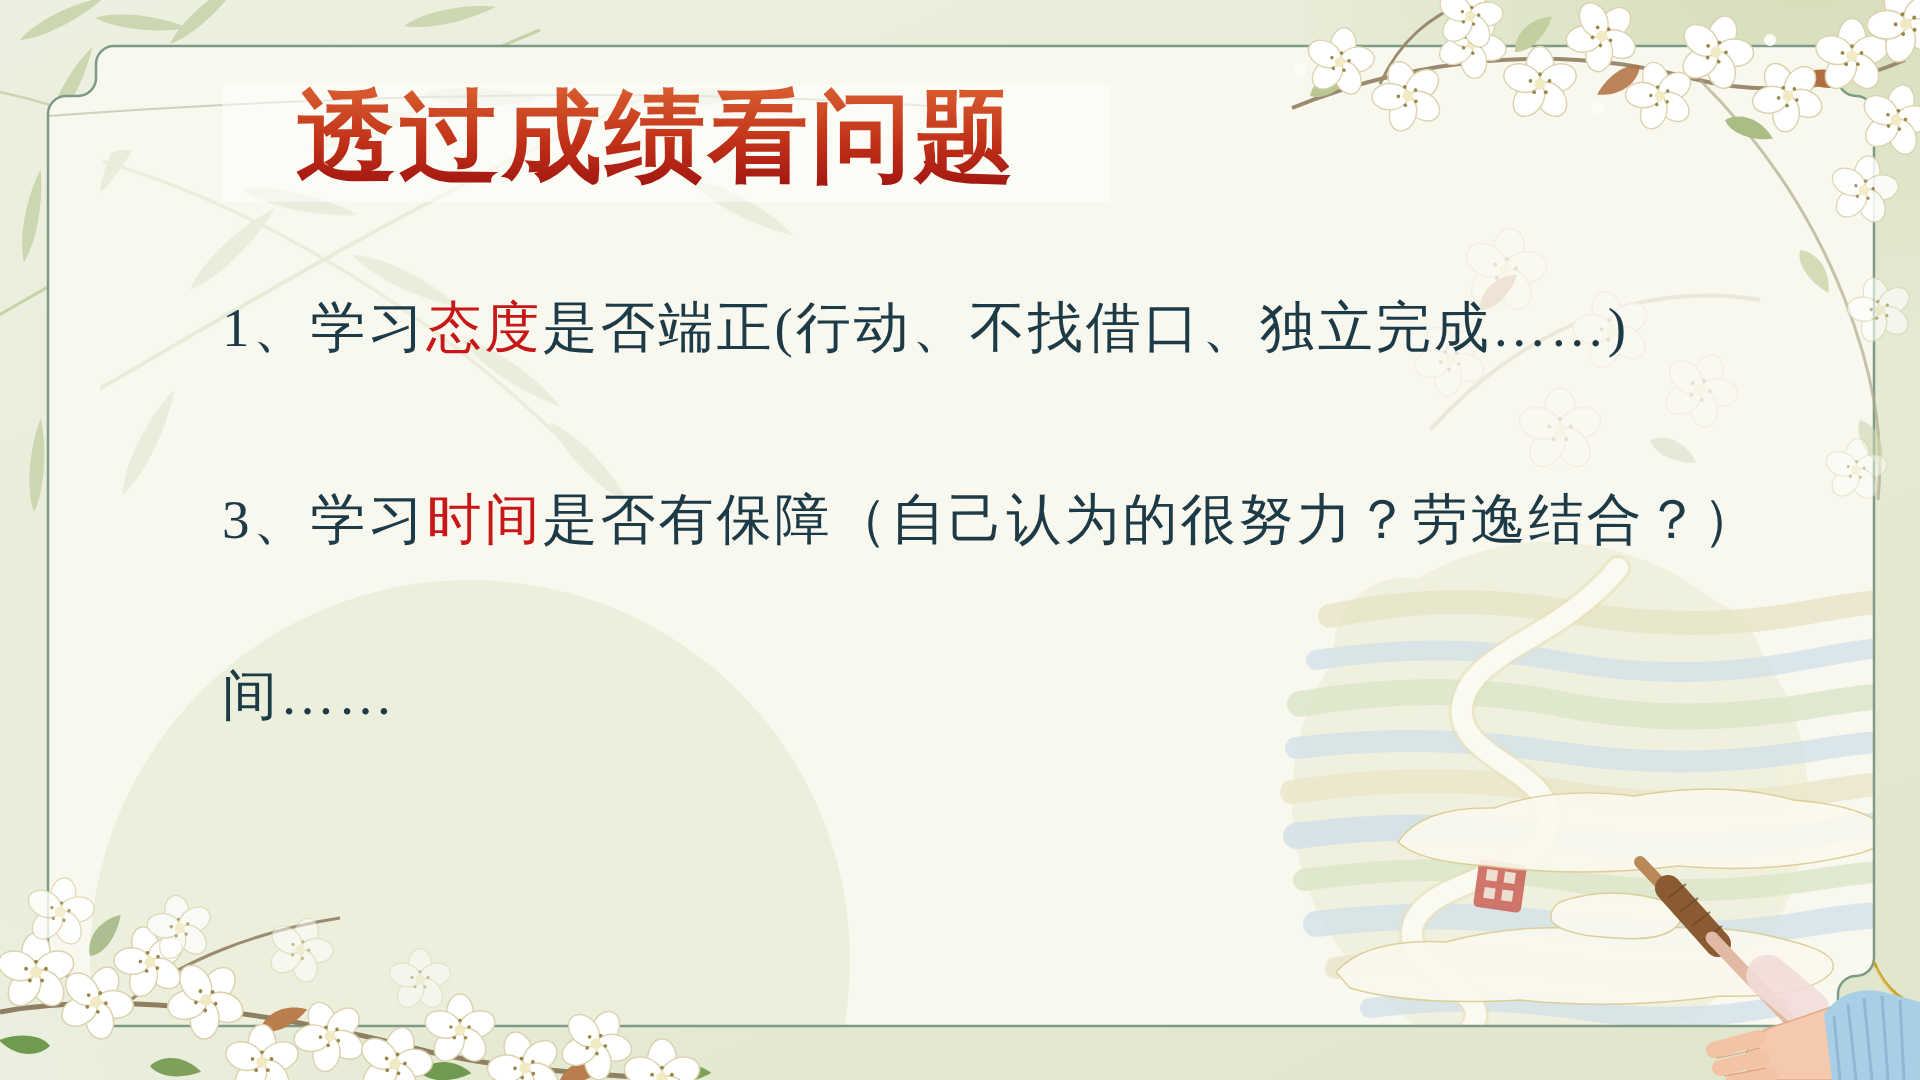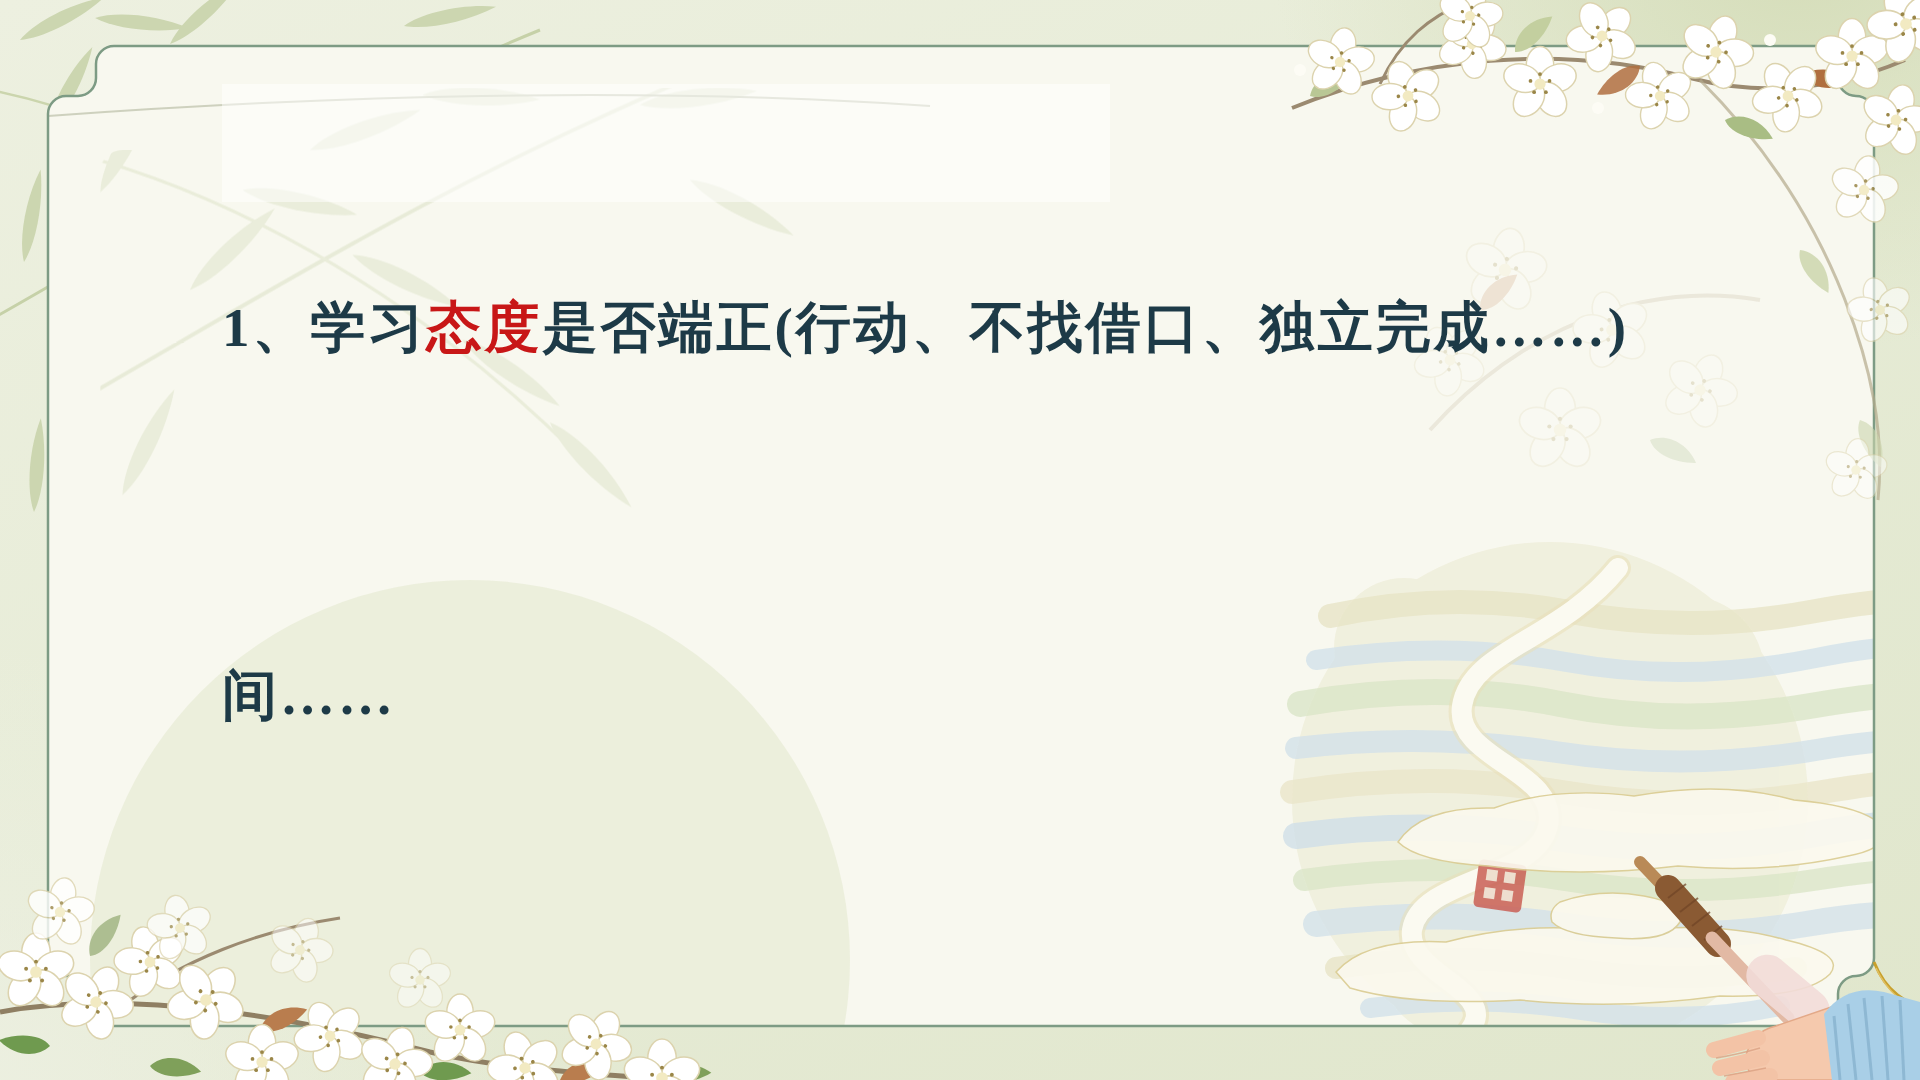--- a/index.html
+++ b/index.html
@@ -21,21 +21,21 @@
   .slide-title{
     position:absolute;left:296px;top:82px;
     font-size:100px;font-weight:700;letter-spacing:3px;line-height:1.12;
     background:linear-gradient(180deg,#d75a2d 8%,#c03018 55%,#9c1210 100%);
     -webkit-background-clip:text;background-clip:text;
     -webkit-text-fill-color:transparent;color:transparent;
     white-space:nowrap;
   }
   .line{
     position:absolute;left:222px;white-space:nowrap;
-    font-size:55px;letter-spacing:3px;line-height:1;color:#1d3a47;font-weight:bold;
+    font-size:55px;letter-spacing:3px;line-height:1;color:#1d3a47;
   }
   .line .kw{color:#c81717;}
   .l1{top:300px;} .l2{top:396px;} .l3{top:492px;} .l4{top:588px;} .l5{top:668px;}
 </style>
 </head>
 <body>
 
 <div class="stage">
 
 <svg class="decor" viewBox="0 0 1920 1080" xmlns="http://www.w3.org/2000/svg">
@@ -253,22 +253,26 @@
       <path d="M1856,1080 L1848,1004"></path>
       <path d="M1872,1080 L1864,998"></path>
       <path d="M1888,1080 L1882,996"></path>
       <path d="M1904,1080 L1900,1000"></path>
     </g>
   </g>
 </svg>
 
 <div class="textlayer">
   <div class="title-band"></div>
+  <div class="slide-title">透过成绩看问题</div>
 
   <div class="line l1">
     <span>1、</span><span>学习</span><span class="kw">态度</span><span>是否端正(行动、不找借口、独立完成……)</span>
+  </div>
+  <div class="line l3">
+    <span>3、</span><span>学习</span><span class="kw">时间</span><span>是否有保障（自己认为的很努力？劳逸结合？）</span>
   </div>
   <div class="line l5">
     <span>间……</span>
   </div>
 </div>
 
 </div>
 
 </body></html>

